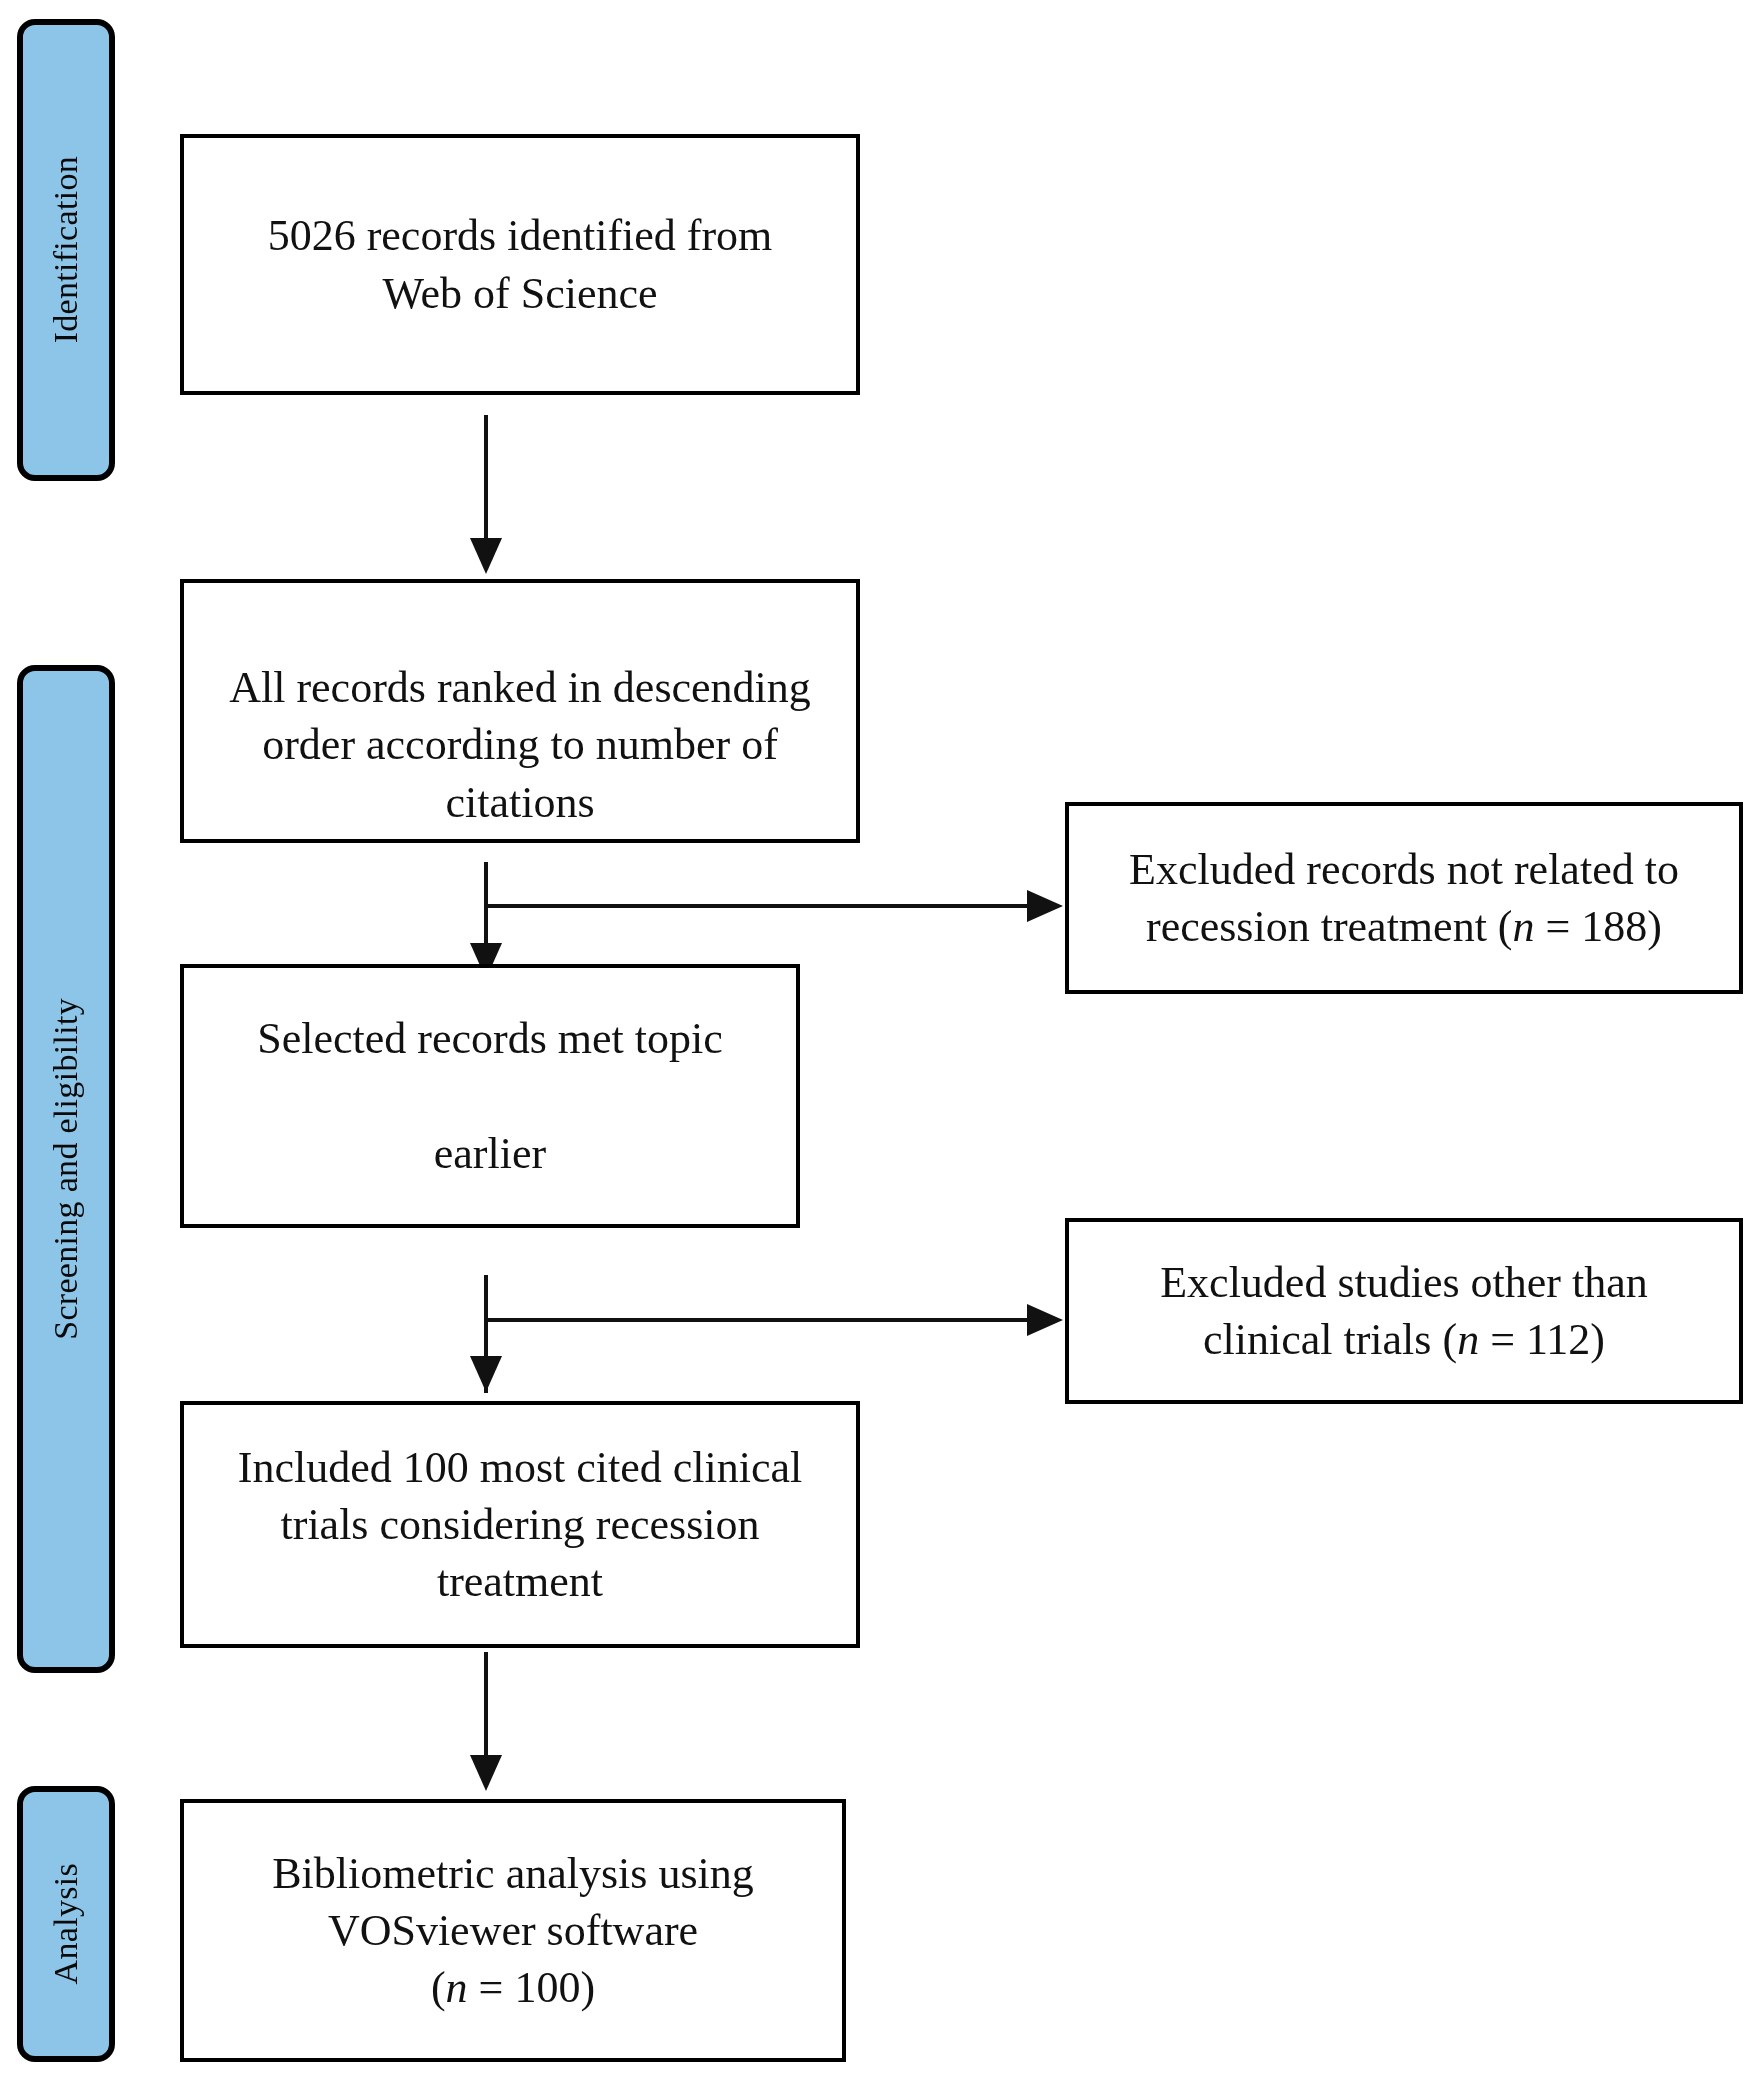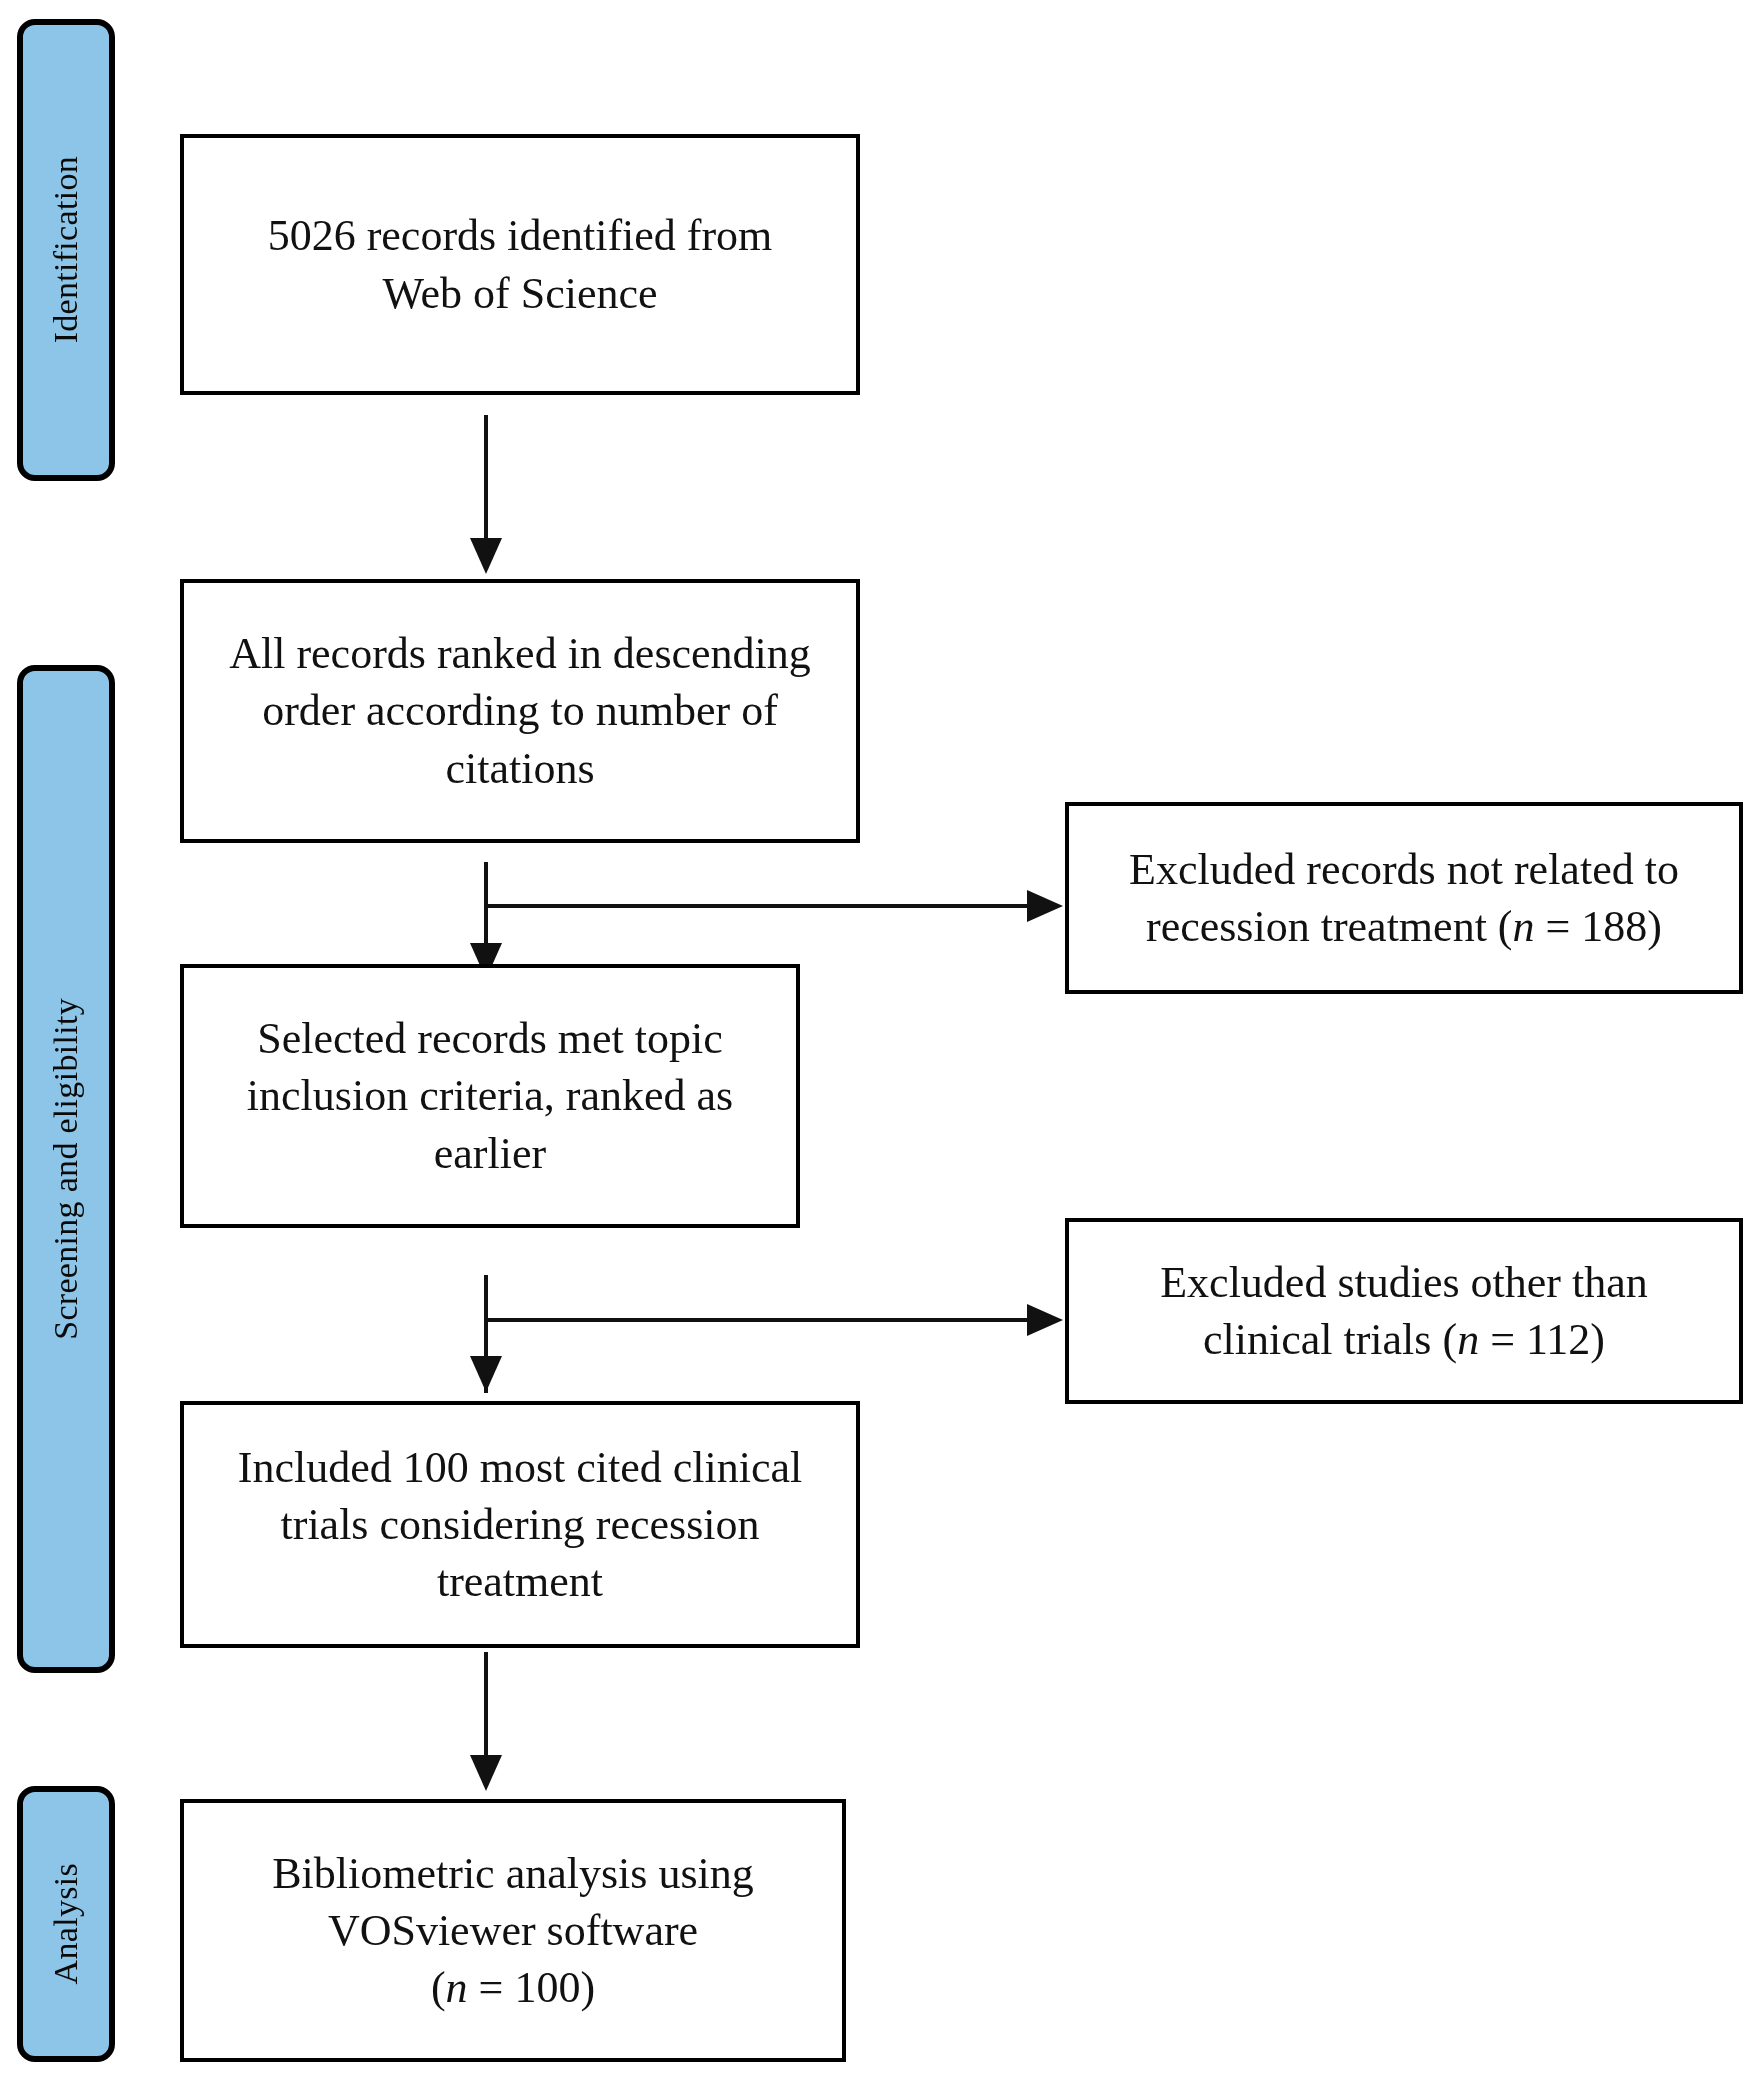--- a/index.html
+++ b/index.html
@@ -105,21 +105,21 @@
   <div class="flow-box" style="left:180px; top:134px; width:680px; height:261px;">
     <div class="box-text">
       <span>5026 records identified from</span><br>
       <span>Web of Science</span>
     </div>
   </div>
 
   <div class="v-line" style="left:484px; top:415px; height:130px;"></div>
   <div class="arrow-down" style="left:470px; top:538px;"></div>
 
-  <div class="flow-box" style="left:180px; top:579px; width:680px; height:264px;">
+  <div class="flow-box" style="left:180px; top:579px; width:680px; height:264px;align-items:flex-end;">
     <div class="box-text">
       <span>All records ranked in descending</span><br>
       <span>order according to number of</span><br>
       <span>citations</span>
     </div>
   </div>
 
   <div class="v-line" style="left:484px; top:862px; height:117px;"></div>
   <div class="arrow-down" style="left:470px; top:943px;"></div>
   <div class="h-line" style="left:484px; top:904px; width:545px;"></div>
@@ -128,21 +128,21 @@
   <div class="flow-box" style="left:1065px; top:802px; width:678px; height:192px;">
     <div class="box-text">
       <span>Excluded records not related to</span><br>
       <span>recession treatment (</span><i>n</i><span> = 188)</span>
     </div>
   </div>
 
   <div class="flow-box" style="left:180px; top:964px; width:620px; height:264px;">
     <div class="box-text">
       <span>Selected records met topic</span><br>
-      <span>inclusion criteria, ranked as</span><br>
+      <br>
       <span>earlier</span>
     </div>
   </div>
 
   <div class="v-line" style="left:484px; top:1275px; height:118px;"></div>
   <div class="arrow-down" style="left:470px; top:1356px;"></div>
   <div class="h-line" style="left:484px; top:1318px; width:545px;"></div>
   <div class="arrow-right" style="left:1027px; top:1304px;"></div>
 
   <div class="flow-box" style="left:1065px; top:1218px; width:678px; height:186px;">

